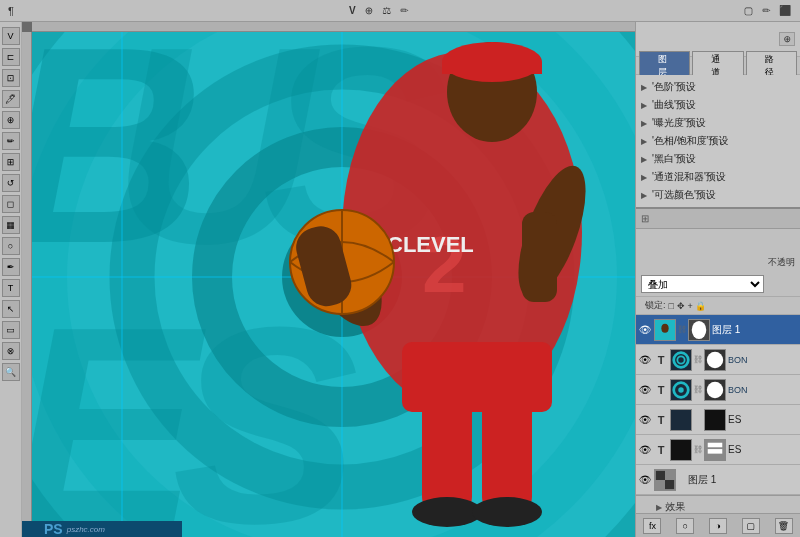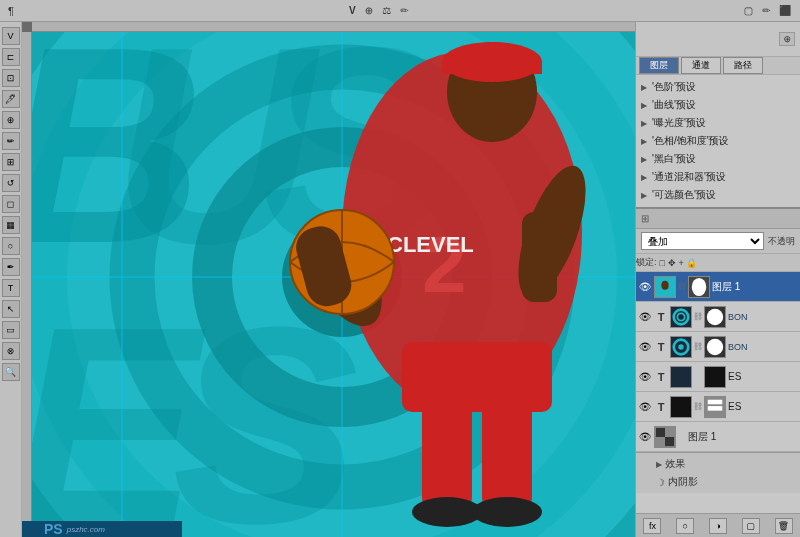--- a/index.html
+++ b/index.html
@@ -126,32 +126,33 @@
       border-bottom: 1px solid #aaa;
     }
 
     .blend-select {
       flex: 1;
       height: 18px;
       font-size: 10px;
       background: white;
       border: 1px solid #888;
       padding: 0 2px;
+      margin-top: 43px;
     }
 
     .opacity-label {
       font-size: 9px;
       color: #333;
     }
 
     
     .lock-row {
       display: flex;
       align-items: center;
-      padding: 2px 0;
+      padding: 2px 9px;
       background: #c0c0c0;
       gap: 3px;
       border-bottom: 1px solid #aaa;
       font-size: 9px;
       color: #333;
     }
 
     .lock-icon {
       font-size: 9px;
     }
@@ -357,21 +358,21 @@
     .thumb-gray { background: #888; }
 
     
     .bon-text {
       font-size: 9px;
       font-weight: normal;
       color: #1a3a5a;
     }
 
     .channel-btn {
-      padding: 1px 10px;
+      padding: 1px 18px;
       background: #c8c8c8;
       border: 1px solid #888;
       font-size: 9px;
       cursor: pointer;
     }
 
     .channel-btn.active-ch {
       background: #4a6a9a;
       color: white;
     }

